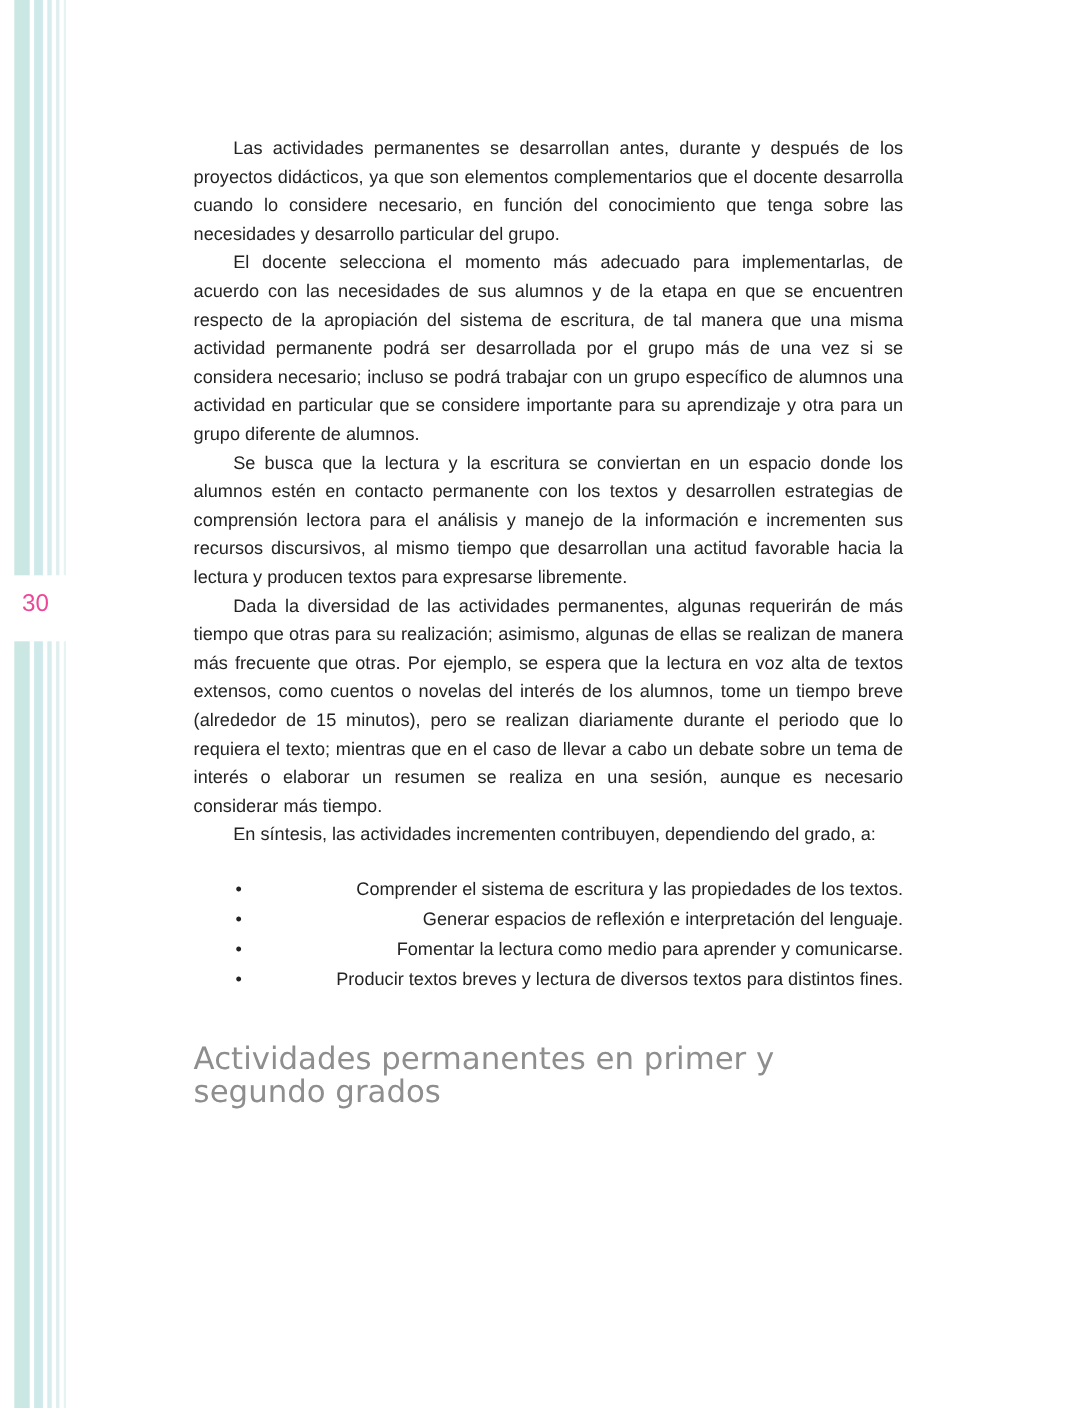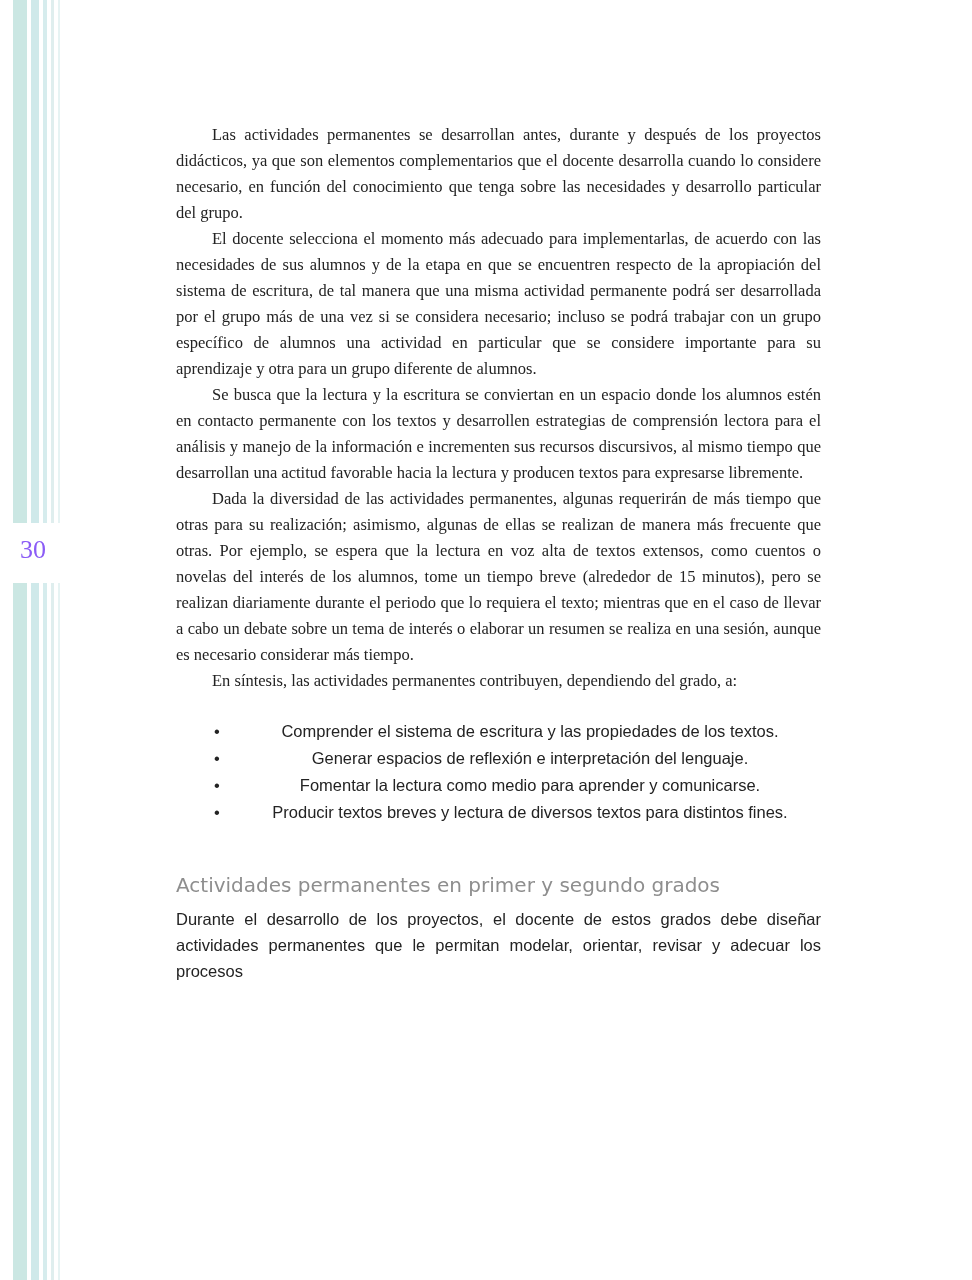--- a/index.html
+++ b/index.html
@@ -29,63 +29,63 @@
   .stripe.s2 { left: 31px; width: 8px;  background: #cfe9ea; }
   .stripe.s3 { left: 43px; width: 4px;  background: #d6eced; }
   .stripe.s4 { left: 51px; width: 3px;  background: #dfeeee; }
   .stripe.s5 { left: 58px; width: 2px;  background: #e6f3f3; }
 
   
   .page-number {
     position: absolute;
     left: 20px;
     top: 535px;
-    font-family: Liberation Serif, serif;
-    font-size: 26px;
-    color: #8b5cf6;
+    font-family: Liberation Sans, sans-serif;
+    font-size: 22px;
+    color: #ec4899;
   }
 
   
   .content {
     position: absolute;
     left: 176px;
     top: 122px;
     width: 645px;
     color: #232323;
     font-size: 16.5px;
     line-height: 26px;
   }
   .content p {
     margin: 0;
     text-align: justify;
   }
-  .content p.indent { text-indent: 36px; font-family: Liberation Serif, serif; }
+  .content p.indent { text-indent: 36px; }
 
   ul.bullet-list {
     margin: 24px 0 30px 0;
     padding: 0 0 0 63px;
     list-style: none;
   }
   ul.bullet-list li {
     position: relative;
     line-height: 27px;
-    text-align: center;
+    text-align: right;
   }
   ul.bullet-list li::before {
     content: "\2022";
     position: absolute;
     left: -25px;
     color: #232323;
   }
 
   h2.section-heading {
     margin: 44px 0 6px 0;
     font-family: "DejaVu Sans", sans-serif;
     font-weight: 400;
-    font-size: 20px;
+    font-size: 28px;
     line-height: 30px;
     color: #8e8e8e;
   }
 </style>
 </head>
 <body>
 
 <div class="page">
 
   <div class="stripes stripes-top">
@@ -104,27 +104,26 @@
     <div class="stripe s3"></div>
     <div class="stripe s4"></div>
     <div class="stripe s5"></div>
   </div>
 
   <main class="content">
     <p class="indent">Las actividades permanentes se desarrollan antes, durante y después de los proyectos didácticos, ya que son elementos complementarios que el docente desarrolla cuando lo considere necesario, en función del conocimiento que tenga sobre las necesidades y desarrollo particular del grupo.</p>
     <p class="indent">El docente selecciona el momento más adecuado para implementarlas, de acuerdo con las necesidades de sus alumnos y de la etapa en que se encuentren respecto de la apropiación del sistema de escritura, de tal manera que una misma actividad permanente podrá ser desarrollada por el grupo más de una vez si se considera necesario; incluso se podrá trabajar con un grupo específico de alumnos una actividad en particular que se considere importante para su aprendizaje y otra para un grupo diferente de alumnos.</p>
     <p class="indent">Se busca que la lectura y la escritura se conviertan en un espacio donde los alumnos estén en contacto permanente con los textos y desarrollen estrategias de comprensión lectora para el análisis y manejo de la información e incrementen sus recursos discursivos, al mismo tiempo que desarrollan una actitud favorable hacia la lectura y producen textos para expresarse libremente.</p>
     <p class="indent">Dada la diversidad de las actividades permanentes, algunas requerirán de más tiempo que otras para su realización; asimismo, algunas de ellas se realizan de manera más frecuente que otras. Por ejemplo, se espera que la lectura en voz alta de textos extensos, como cuentos o novelas del interés de los alumnos, tome un tiempo breve (alrededor de 15 minutos), pero se realizan diariamente durante el periodo que lo requiera el texto; mientras que en el caso de llevar a cabo un debate sobre un tema de interés o elaborar un resumen se realiza en una sesión, aunque es necesario considerar más tiempo.</p>
-    <p class="indent">En síntesis, las actividades permanentes contribuyen, dependiendo del grado, a:</p>
+    <p class="indent">En síntesis, las actividades incrementen contribuyen, dependiendo del grado, a:</p>
 
     <ul class="bullet-list">
       <li>Comprender el sistema de escritura y las propiedades de los textos.</li>
       <li>Generar espacios de reflexión e interpretación del lenguaje.</li>
       <li>Fomentar la lectura como medio para aprender y comunicarse.</li>
       <li>Producir textos breves y lectura de diversos textos para distintos fines.</li>
     </ul>
 
 
     <h2 class="section-heading">Actividades permanentes en primer y segundo grados</h2>
-    <p>Durante el desarrollo de los proyectos, el docente de estos grados debe diseñar actividades permanentes que le permitan modelar, orientar, revisar y adecuar los procesos</p>
   </main>
 
 </div>
 
 </body></html>

